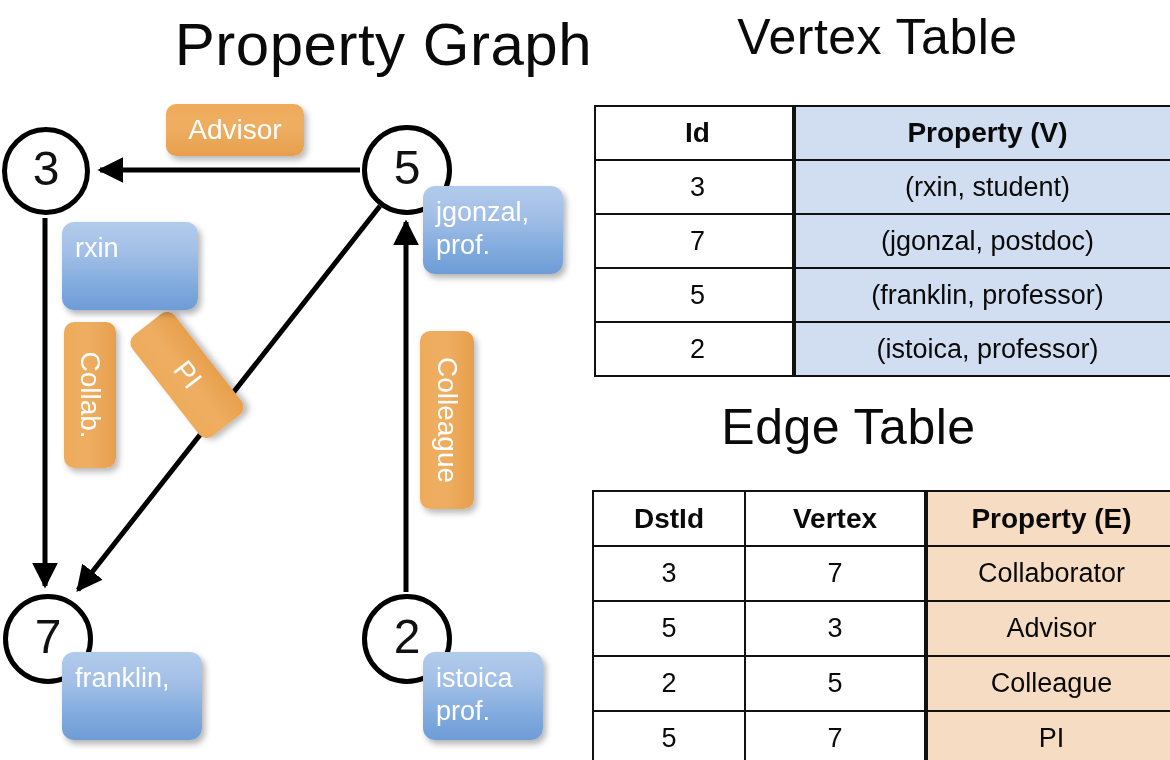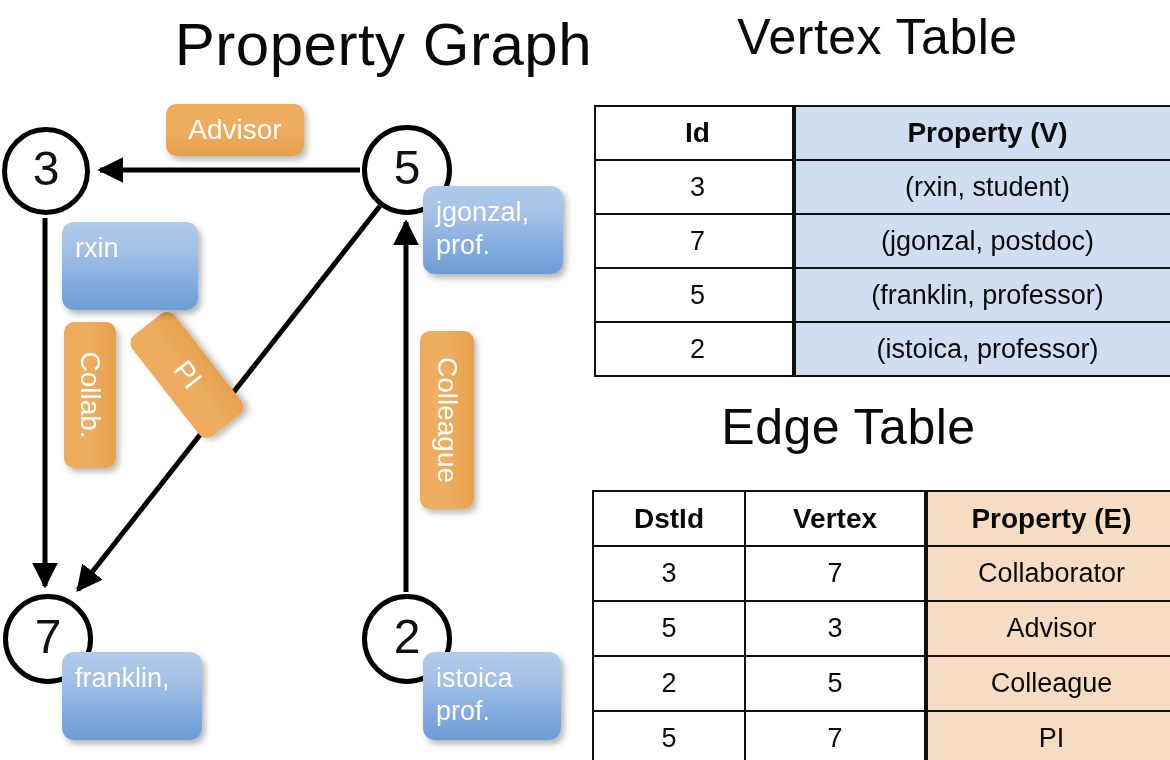--- a/index.html
+++ b/index.html
@@ -87,21 +87,21 @@
     font-size: 27px;
     font-weight: 400;
     line-height: 33px;
     padding: 10px 0 0 13px;
     box-sizing: border-box;
     z-index: 6;
   }
   #prop-rxin     { left: 62px;  top: 186px; width: 136px; height: 88px; margin-top: 36px; }
   #prop-franklin { left: 423px; top: 186px; width: 140px; height: 88px; }
   #prop-jgonzal  { left: 62px;  top: 652px; width: 140px; height: 88px; }
-  #prop-istoica  { left: 423px; top: 652px; width: 138px; height: 88px; }
+  #prop-istoica  { left: 423px; top: 652px; width: 120px; height: 88px; }
 
   
   .edge-label {
     position: absolute;
     border-radius: 10px;
     background: linear-gradient(to bottom, #eeab5b 0%, #eeae62 45%, #e79f4c 100%);
     box-shadow: 3px 4px 6px rgba(0,0,0,0.28);
     color: #ffffff;
     font-size: 28px;
     line-height: 1;

